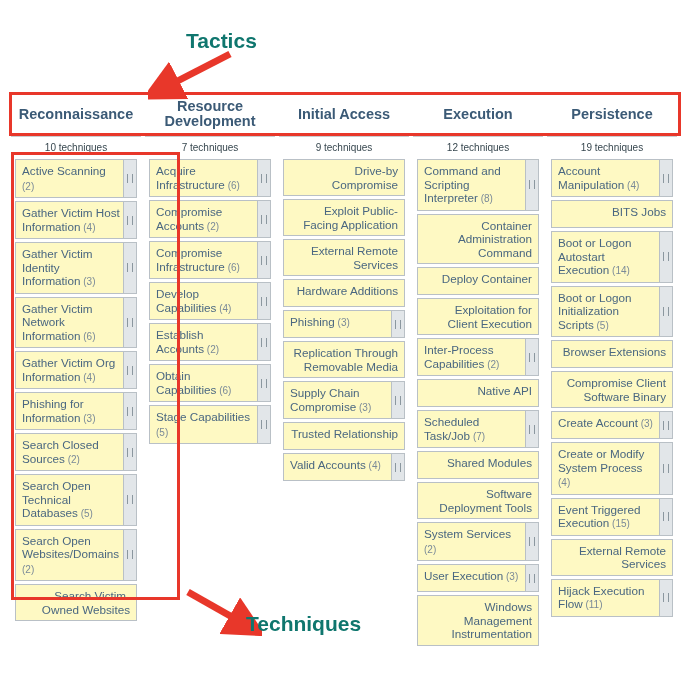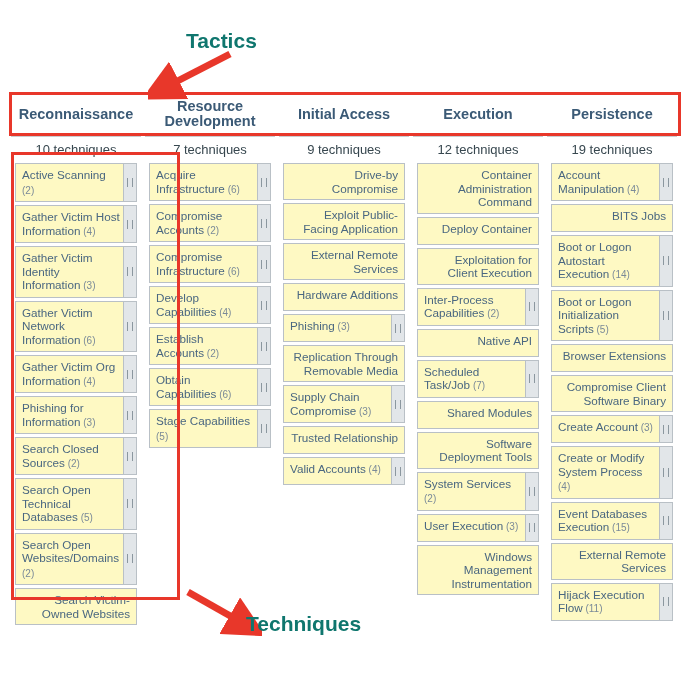--- a/index.html
+++ b/index.html
@@ -65,21 +65,21 @@
     color: #3b5a76;
     font-weight: bold;
     font-size: 14.5px;
     line-height: 15px;
     padding: 0 2px;
     box-sizing: border-box;
   }
   .tactic-count {
     text-align: center;
     color: #37474f;
-    font-size: 13px;
+    font-size: 10px;
     padding-top: 5px;
     padding-bottom: 6px;
     border-top: 1px solid #c9cdd1;
     margin: 0 -4px;
   }
   .tech-list {
     display: flex;
     flex-direction: column;
     gap: 3px;
     overflow: hidden;
@@ -165,20 +165,21 @@
         <div class="technique no-grip"><span>Replication Through Removable Media</span></div>
         <div class="technique"><span>Supply Chain Compromise</span><span class="sub"> (3)</span><span class="grip"></span></div>
         <div class="technique no-grip"><span>Trusted Relationship</span></div>
         <div class="technique"><span>Valid Accounts</span><span class="sub"> (4)</span><span class="grip"></span></div>
       </div>
     </div>
     <div class="tactic-col">
       <div class="tactic-header">Execution</div>
       <div class="tactic-count">12 techniques</div>
       <div class="tech-list">
+        <div class="technique"><span>Command and Scripting Interpreter</span><span class="sub"> (8)</span><span class="grip"></span></div>
         <div class="technique no-grip"><span>Container Administration Command</span></div>
         <div class="technique no-grip"><span>Deploy Container</span></div>
         <div class="technique no-grip"><span>Exploitation for Client Execution</span></div>
         <div class="technique"><span>Inter-Process Capabilities</span><span class="sub"> (2)</span><span class="grip"></span></div>
         <div class="technique no-grip"><span>Native API</span></div>
         <div class="technique"><span>Scheduled Task/Job</span><span class="sub"> (7)</span><span class="grip"></span></div>
         <div class="technique no-grip"><span>Shared Modules</span></div>
         <div class="technique no-grip"><span>Software Deployment Tools</span></div>
         <div class="technique"><span>System Services</span><span class="sub"> (2)</span><span class="grip"></span></div>
         <div class="technique"><span>User Execution</span><span class="sub"> (3)</span><span class="grip"></span></div>
@@ -190,21 +191,21 @@
       <div class="tactic-count">19 techniques</div>
       <div class="tech-list">
         <div class="technique"><span>Account Manipulation</span><span class="sub"> (4)</span><span class="grip"></span></div>
         <div class="technique no-grip"><span>BITS Jobs</span></div>
         <div class="technique"><span>Boot or Logon Autostart Execution</span><span class="sub"> (14)</span><span class="grip"></span></div>
         <div class="technique"><span>Boot or Logon Initialization Scripts</span><span class="sub"> (5)</span><span class="grip"></span></div>
         <div class="technique no-grip"><span>Browser Extensions</span></div>
         <div class="technique no-grip"><span>Compromise Client Software Binary</span></div>
         <div class="technique"><span>Create Account</span><span class="sub"> (3)</span><span class="grip"></span></div>
         <div class="technique"><span>Create or Modify System Process</span><span class="sub"> (4)</span><span class="grip"></span></div>
-        <div class="technique"><span>Event Databases Execution</span><span class="sub"> (15)</span><span class="grip"></span></div>
+        <div class="technique"><span>Event Triggered Execution</span><span class="sub"> (15)</span><span class="grip"></span></div>
         <div class="technique no-grip"><span>External Remote Services</span></div>
         <div class="technique"><span>Hijack Execution Flow</span><span class="sub"> (11)</span><span class="grip"></span></div>
       </div>
     </div>
   </div>
 
 <div class="red-box" id="tactics-box"></div>
 <div class="red-box" id="techniques-box"></div>
 
 <svg class="annot-arrow" style="left:148px; top:48px;" width="90" height="52" viewBox="0 0 90 52">

